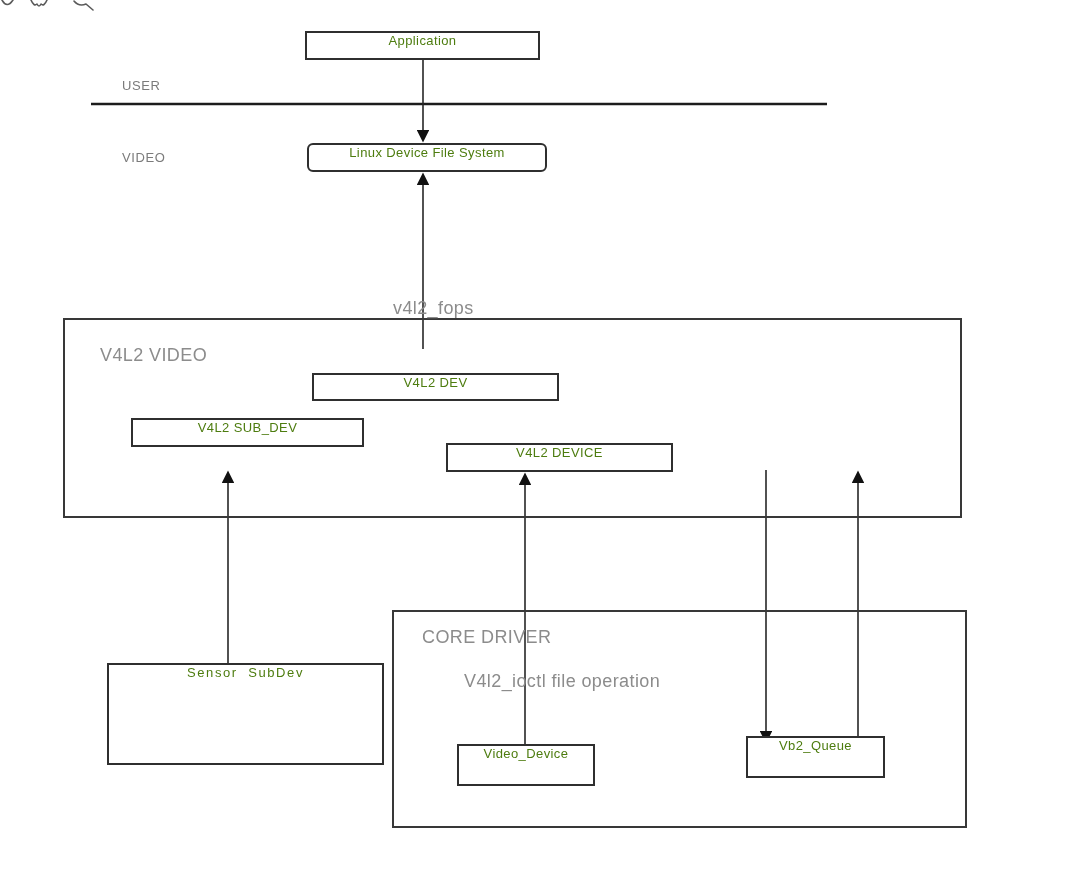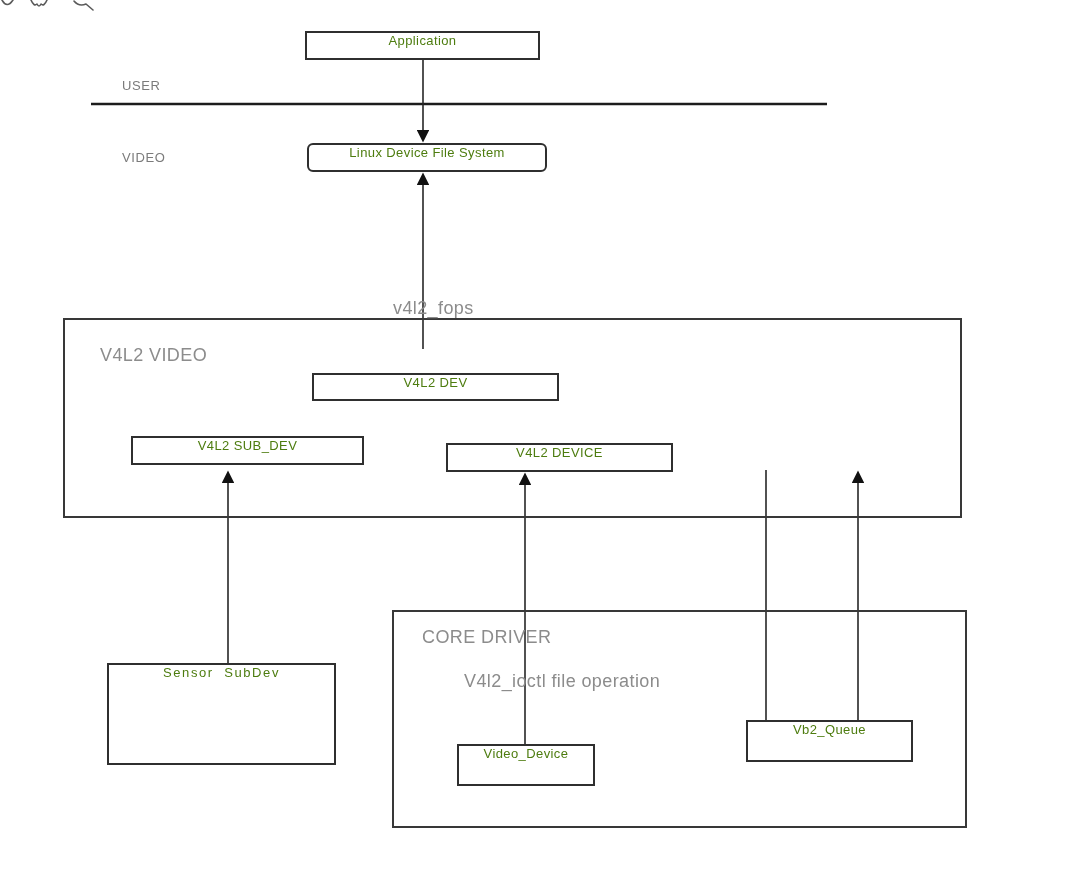--- a/index.html
+++ b/index.html
@@ -92,34 +92,34 @@
   </div>
 
   <div class="node" style="left:307px;top:143px;width:240px;height:29px;border-radius:6px;">
     <span>Linux Device File System</span>
   </div>
 
   <div class="node" style="left:312px;top:349px;width:247px;height:28px;margin-top:24px;">
     <span>V4L2 DEV</span>
   </div>
 
-  <div class="node" style="left:131px;top:436px;width:233px;height:29px;">
+  <div class="node" style="left:131px;top:418px;width:233px;height:29px;">
     <span>V4L2 SUB_DEV</span>
   </div>
 
   <div class="node" style="left:398px;top:443px;width:227px;height:29px;margin-left:48px;">
     <span>V4L2 DEVICE</span>
   </div>
 
 
-  <div class="node" style="left:107px;top:663px;width:229px;height:102px;">
+  <div class="node" style="left:107px;top:663px;width:277px;height:102px;">
     <span class="spaced">Sensor  SubDev</span>
   </div>
 
   <div class="node" style="left:457px;top:744px;width:138px;height:42px;">
     <span>Video_Device</span>
   </div>
 
-  <div class="node" style="left:746px;top:720px;width:167px;height:42px;">
+  <div class="node" style="left:746px;top:736px;width:139px;height:42px;">
     <span>Vb2_Queue</span>
   </div>
 
 </div>
 
 </body></html>

